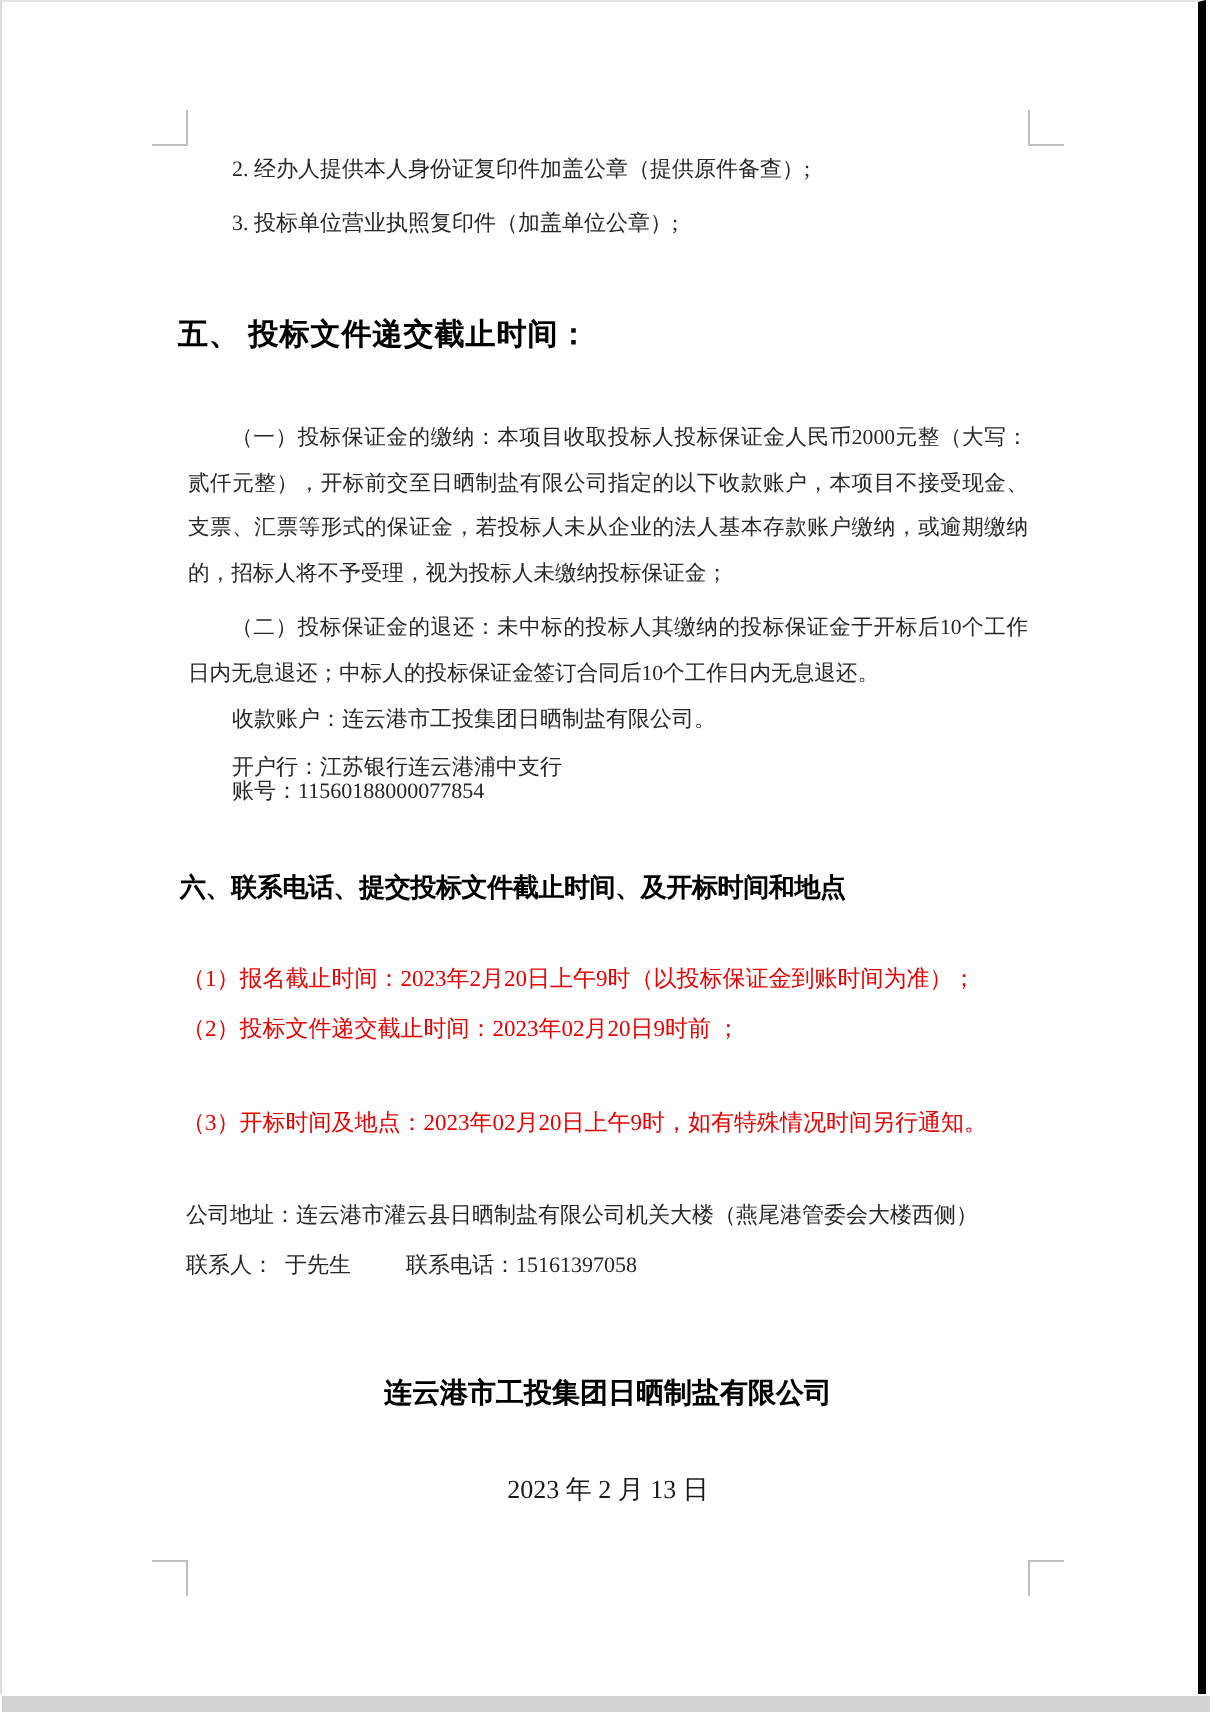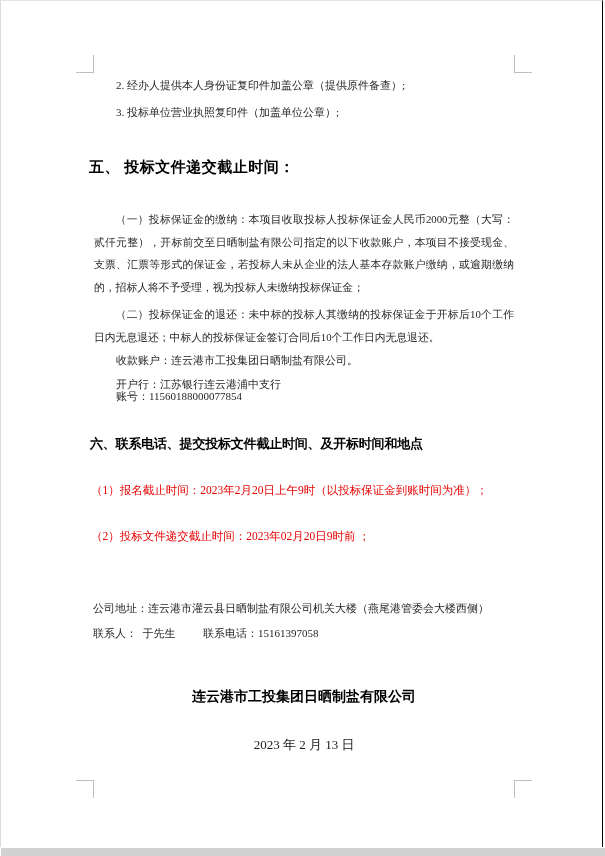--- a/index.html
+++ b/index.html
@@ -7,21 +7,21 @@
     width:605px;height:856px;
     background:#ffffff;
     font-family:"Liberation Serif","DejaVu Serif",serif;
     overflow:hidden;
   }
   .page{
     position:relative;
     width:603px;height:847px;
     background:#ffffff;
     border-left:1px solid #dcdcdc;
-    border-right:1px solid #000000;
+    border-right:4px solid #000000;
     border-top:1px solid #e4e4e4;
     box-sizing:border-box;
   }
   .page-gap{
     position:absolute;left:0;top:847px;width:605px;height:9px;
     background:#d2d2d2;
   }
   
   .crop{position:absolute;width:18px;height:18px;box-sizing:border-box;}
   .crop.tl{left:75px;top:54px;border-right:1px solid #bfbfbf;border-bottom:1px solid #bfbfbf;}
@@ -70,21 +70,22 @@
 
   <div class="para" style="top:302px;">（二）投标保证金的退还：未中标的投标人其缴纳的投标保证金于开标后10个工作日内无息退还；中标人的投标保证金签订合同后10个工作日内无息退还。</div>
 
   <div class="t" style="left:115px;top:376px;">开户行：江苏银行连云港浦中支行</div>
   <div class="t" style="left:115px;top:352px;">收款账户：连云港市工投集团日晒制盐有限公司。</div>
   <div class="t" style="left:115px;top:388px;">账号：11560188000077854</div>
 
   <div class="h6">六、联系电话、提交投标文件截止时间、及开标时间和地点</div>
 
   <div class="t red" style="left:90px;top:482px;">（1）报名截止时间：2023年2月20日上午9时（以投标保证金到账时间为准）；</div>
-  <div class="t red" style="left:90px;top:507px;margin-top:21px;">（2）投标文件递交截止时间：2023年02月20日9时前 ；</div>
+  <div class="t red" style="left:90px;top:507px;">（2）投标文件递交截止时间：2023年02月20日9时前 ；</div>
+  <div class="t red" style="left:90px;top:554px;">（3）开标时间及地点：2023年02月20日上午9时，如有特殊情况时间另行通知。</div>
 
   <div class="t" style="left:92px;top:600px;">公司地址：连云港市灌云县日晒制盐有限公司机关大楼（燕尾港管委会大楼西侧）</div>
   <div class="t contact" style="left:92px;top:625px;">联系人：  于先生          联系电话：15161397058</div>
 
   <div class="center footer-company">连云港市工投集团日晒制盐有限公司</div>
   <div class="center footer-date">2023 年 2 月 13 日</div>
 
   <div class="page-gap"></div>
 </div>
 

